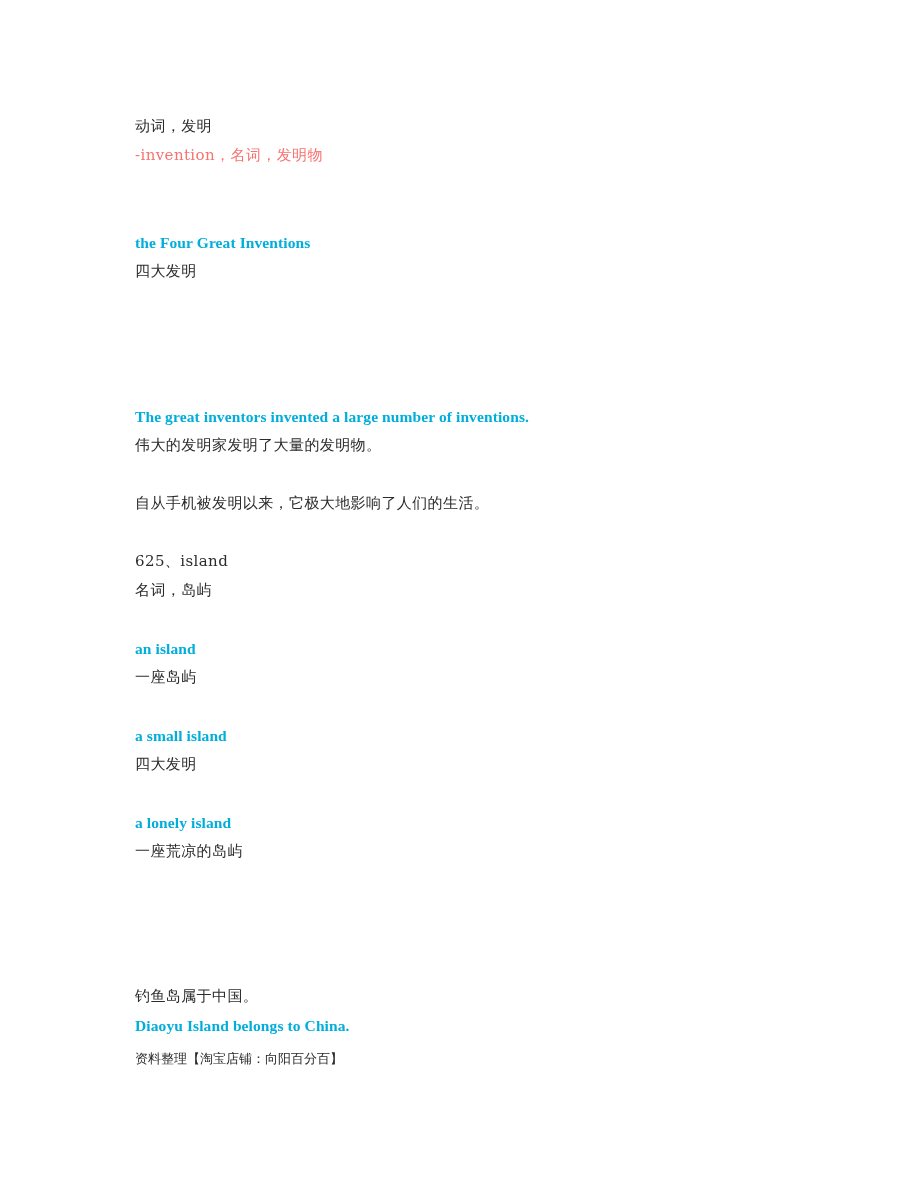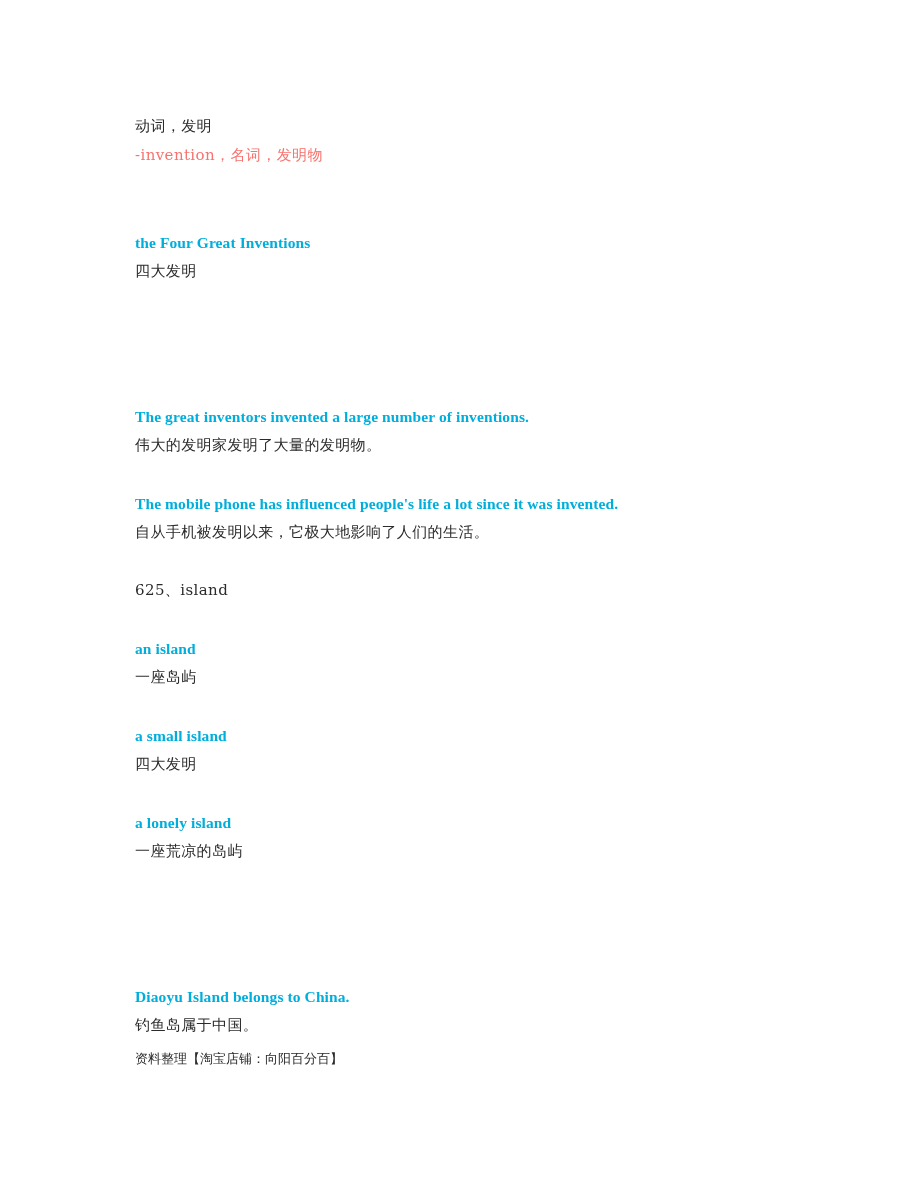--- a/index.html
+++ b/index.html
@@ -94,46 +94,46 @@
       <div class="line cyan">the Four Great Inventions</div>
       <div class="line cn dark">四大发明</div>
 
       <div class="gap-4"></div>
 
       <div class="line cyan">The great inventors invented a large number of inventions.</div>
       <div class="line cn dark">伟大的发明家发明了大量的发明物。</div>
 
       <div class="gap-1"></div>
 
-      <div class="line cyan">The mobile phone has influenced people's life a lot since it was invented.</div>
       <div class="line cn dark">自从手机被发明以来，它极大地影响了人们的生活。</div>
     </div>
 
     <div class="gap-1"></div>
 
     <div class="block">
       <div class="line cn dark">625、island</div>
+      <div class="line cn dark">名词，岛屿</div>
 
       <div class="gap-1"></div>
 
       <div class="line cyan">an island</div>
       <div class="line cn dark">一座岛屿</div>
 
       <div class="gap-1"></div>
 
       <div class="line cyan">a small island</div>
       <div class="line cn dark">四大发明</div>
 
       <div class="gap-1"></div>
 
       <div class="line cyan">a lonely island</div>
       <div class="line cn dark">一座荒凉的岛屿</div>
 
       <div class="gap-4"></div>
 
+      <div class="line cn dark">钓鱼岛属于中国。</div>
       <div class="line cyan">Diaoyu Island belongs to China.</div>
-      <div class="line cn dark">钓鱼岛属于中国。</div>
     </div>
 
   </div>
 
   <div class="footer">资料整理【淘宝店铺：向阳百分百】</div>
 </div>
 
 </body></html>

